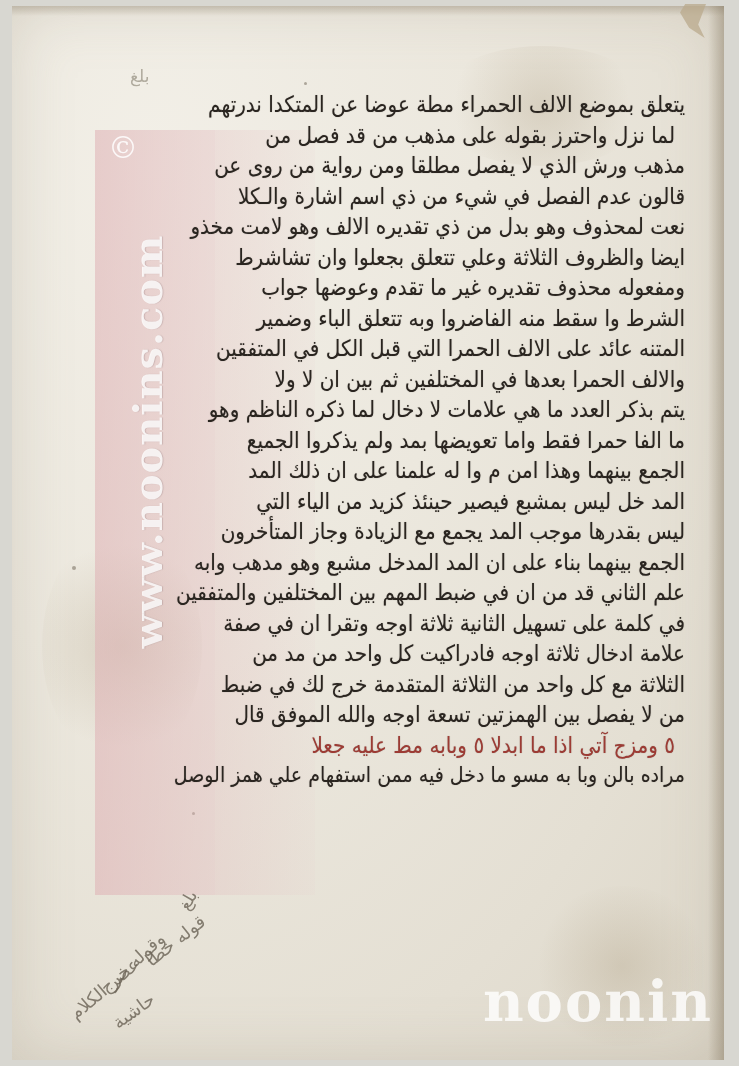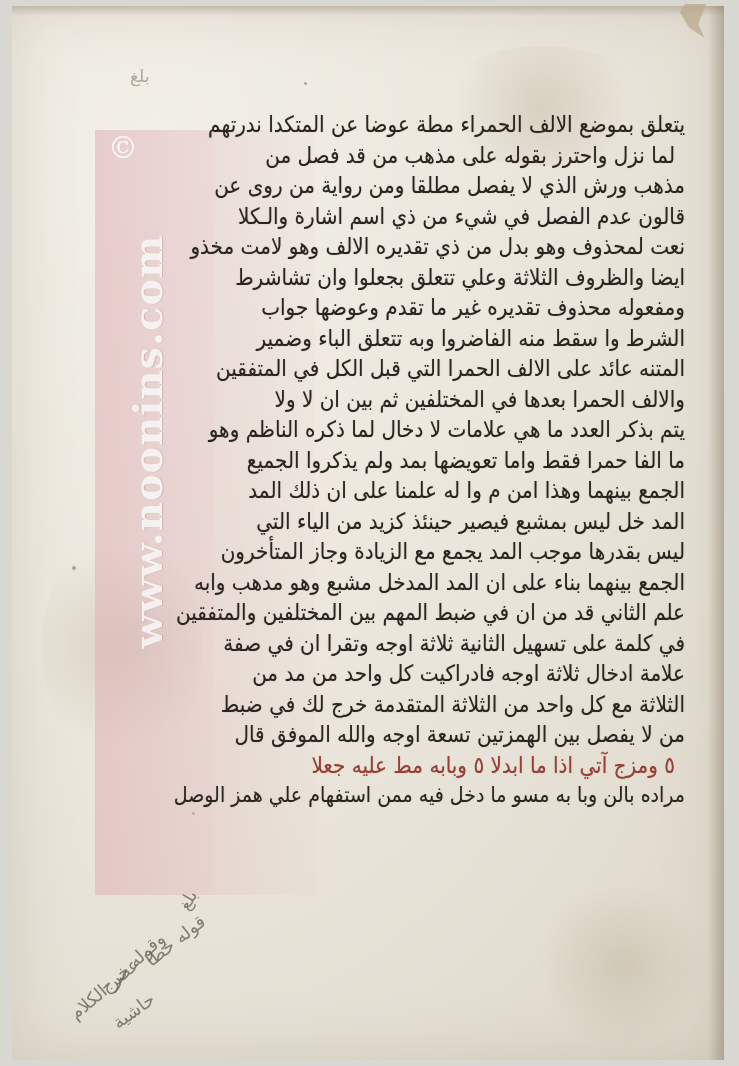--- a/index.html
+++ b/index.html
@@ -110,21 +110,21 @@
     font-size: 56px;
     font-weight: bold;
     color: rgba(255,255,255,0.80);
     letter-spacing: 2px;
     pointer-events: none;
   }
   
   .textblock {
     position: absolute;
     left: 205px;
-    top: 114px;
+    top: 94px;
     width: 480px;
     direction: rtl;
   }
   .line {
     font-family: "DejaVu Sans", sans-serif;
     font-size: 20px;
     line-height: 1.0;
     color: #2a2520;
     margin-bottom: 10.5px;
     white-space: nowrap;
@@ -181,20 +181,21 @@
 
     <div class="speck" style="left:60px; top:560px; width:4px; height:4px;"></div>
     <div class="speck" style="left:292px; top:76px; width:3px; height:3px;"></div>
     <div class="speck" style="left:180px; top:806px; width:3px; height:3px;"></div>
   </div>
 
   <div class="wm-band"></div>
   <div class="wm-band2"></div>
   <div class="wm-copyright">©</div>
   <div class="wm-vertical">www.noonins.com</div>
+  <div class="wm-bottom">noonin</div>
 
   <div class="textblock">
     <div class="line">يتعلق بموضع الالف الحمراء مطة عوضا عن المتكدا  ندرتهم</div>
     <div class="line indent-1">لما نزل واحترز بقوله على مذهب من قد فصل من</div>
     <div class="line">مذهب ورش الذي لا يفصل مطلقا ومن رواية من روى عن</div>
     <div class="line">قالون عدم الفصل في شيء من ذي اسم اشارة والـكلا</div>
     <div class="line">نعت لمحذوف وهو بدل من ذي تقديره الالف وهو لامت مخذو</div>
     <div class="line">ايضا والظروف الثلاثة وعلي تتعلق بجعلوا وان تشاشرط</div>
     <div class="line">ومفعوله محذوف تقديره غير ما تقدم وعوضها جواب</div>
     <div class="line">الشرط وا سقط منه الفاضروا وبه تتعلق الباء وضمير</div>

